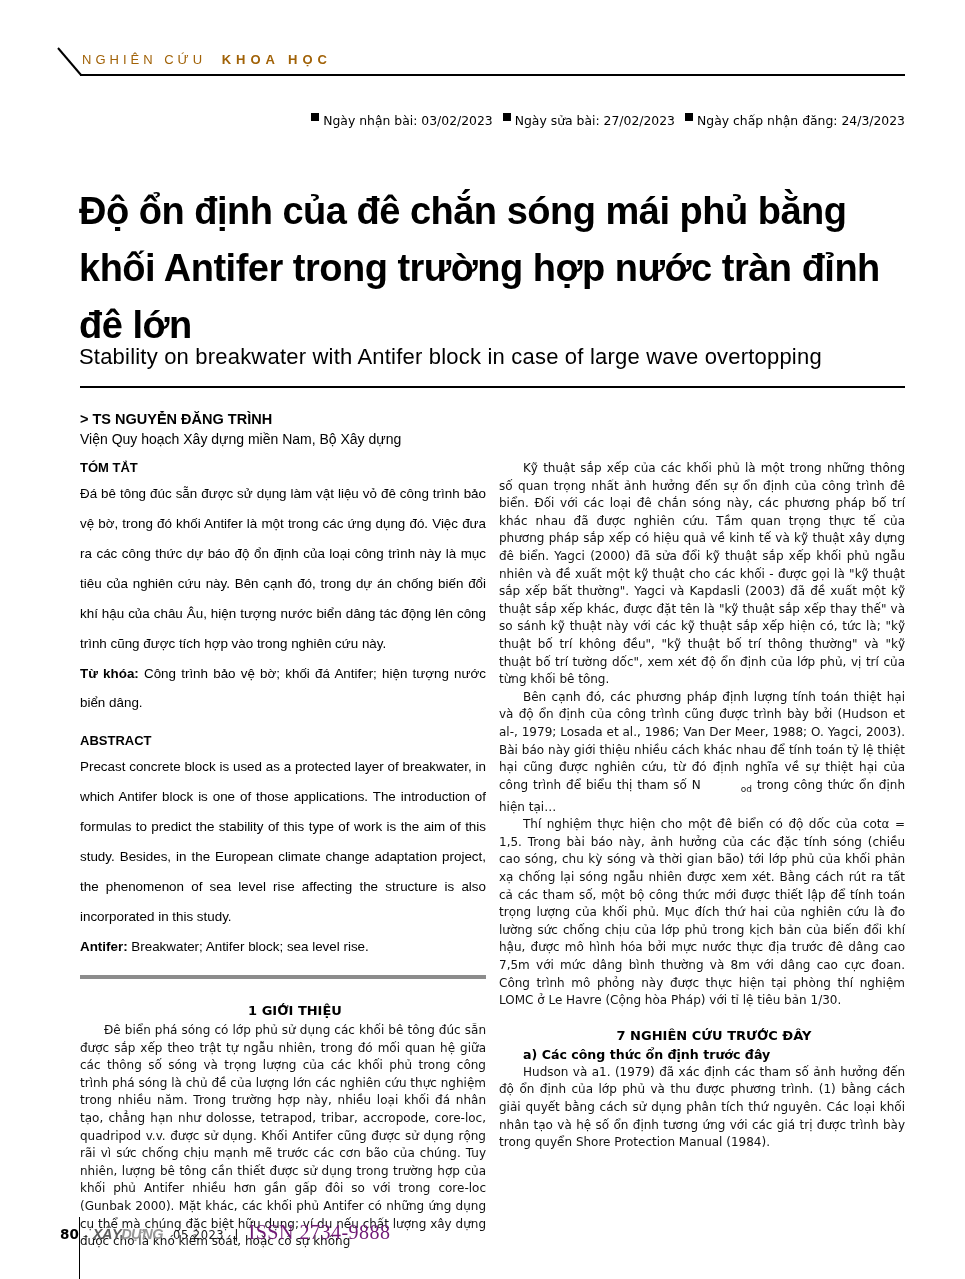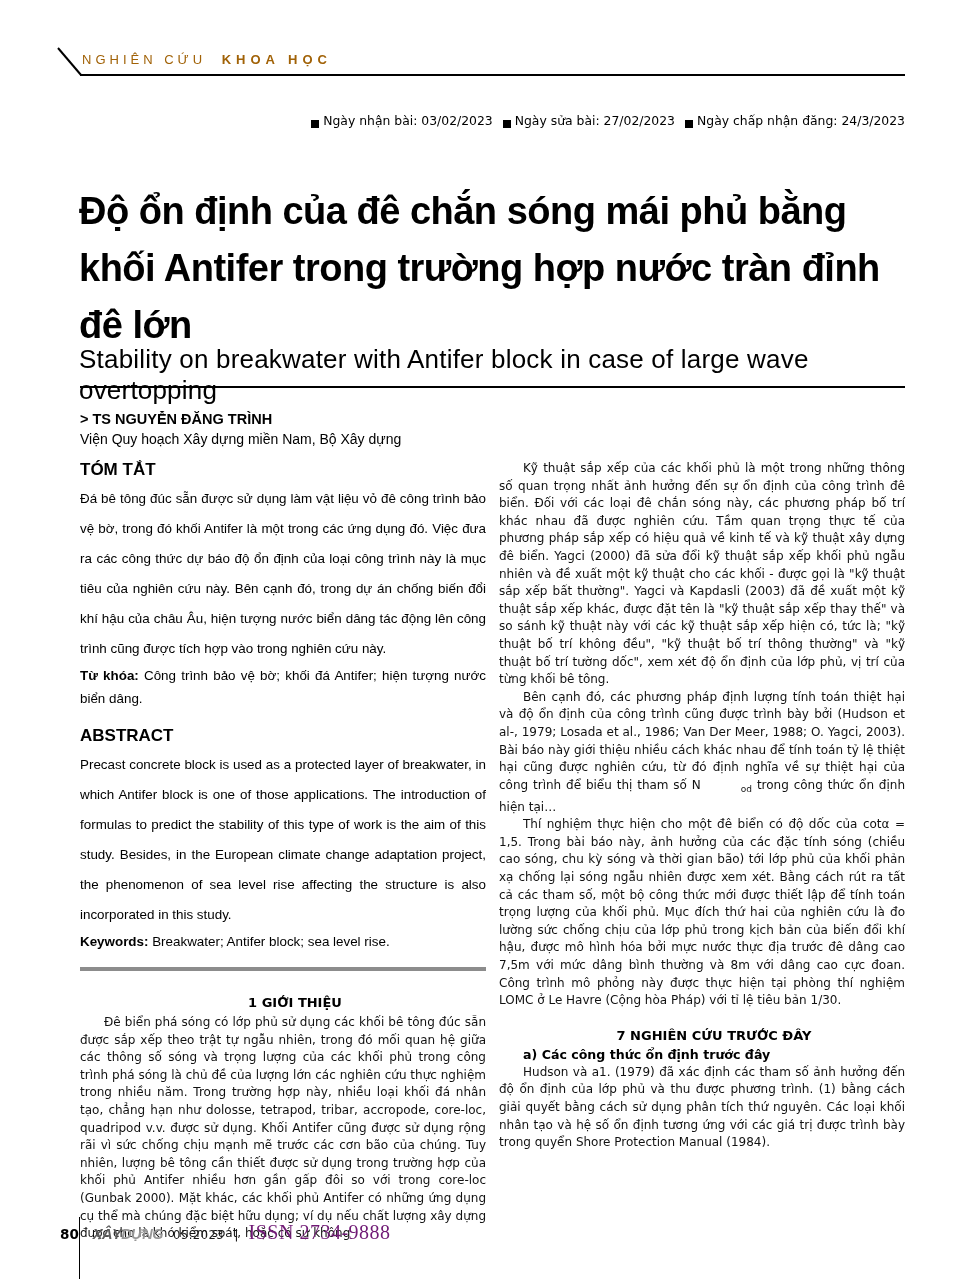--- a/index.html
+++ b/index.html
@@ -20,55 +20,55 @@
     font-size:13px; letter-spacing:4px; color:#a16207; white-space:nowrap;
   }
   .header-label .light { font-weight:400; }
   .header-label .bold { font-weight:700; margin-left:8px; letter-spacing:5px; }
   .header-rule { position:absolute; left:80px; top:74px; width:825px; border-top:2px solid #000; }
   .dates {
     position:absolute; top:113px; right:60px;
     display:flex; gap:10px; font-size:12.4px; color:#000; white-space:nowrap;
     font-family:"DejaVu Sans", sans-serif;
   }
-  .date-item { display:flex; align-items:flex-end; }
+  .date-item { display:flex; align-items:flex-start; }
   .sq { display:inline-block; width:8px; height:8px; background:#000; margin-right:4px; }
   
   .title-vi {
     position:absolute; left:79px; top:183px; width:840px; margin:0;
     font-family:"Liberation Sans", sans-serif;
     font-weight:700; font-size:38px; line-height:57px; letter-spacing:-0.5px; color:#000;
   }
   .title-en {
     position:absolute; left:79px; top:344px; width:840px;
     font-family:"Liberation Sans", sans-serif;
-    font-weight:400; font-size:26px; color:#000; letter-spacing:0.2px;
+    font-weight:400; font-size:22px; color:#000; letter-spacing:0.2px;
   }
   .title-rule { position:absolute; left:80px; top:386px; width:825px; border-top:2px solid #000; }
   
   .author-name {
     position:absolute; left:80px; top:411px;
     font-family:"Liberation Sans", sans-serif; font-weight:700; font-size:14.5px; color:#000;
   }
   .author-affil {
     position:absolute; left:80px; top:431px;
     font-family:"Liberation Sans", sans-serif; font-size:14px; color:#000;
   }
   
   .columns { position:absolute; left:80px; top:460px; width:825px; display:flex; gap:13px; }
   .col { width:406px; text-align:justify; }
   .abs-heading {
     font-family:"Liberation Sans", sans-serif;
-    font-weight:700; font-size:17px; margin:0 0 4px 0; color:#000;
+    font-weight:700; font-size:13px; margin:0 0 4px 0; color:#000;
   }
   .abs-body {
     font-family:"Liberation Sans", sans-serif;
     font-size:13.4px; line-height:30px; margin:0; color:#000;
   }
-  .abs-keywords { font-family:"Liberation Sans", sans-serif; font-size:13.4px; line-height:23px; margin:0; color:#000; }
+  .abs-keywords { font-family:"Liberation Sans", sans-serif; font-size:13.4px; line-height:29px; margin:0; color:#000; }
   .abs-keywords b { font-weight:700; }
   .abstract-en { margin-top:16px; }
   .thick-divider { border:none; border-top:4px solid #8c8c8c; margin:14px 0 0 0; }
   .sec-heading {
     font-size:13px; font-weight:700; margin:24px 0 4px 0;
     text-indent:24px; color:#000; text-align:center;
   }
   .sec-subheading {
     font-size:12.6px; font-weight:700; margin:4px 0 2px 0;
     text-indent:24px; color:#000; text-align:left;
@@ -135,21 +135,21 @@
     <div class="col">
       <div class="abstract-vi">
         <p class="abs-heading">TÓM TẮT</p>
         <p class="abs-body">Đá bê tông đúc sẵn được sử dụng làm vật liệu vỏ đê công trình bảo vệ bờ, trong đó khối Antifer là một trong các ứng dụng đó. Việc đưa ra các công thức dự báo độ ổn định của loại công trình này là mục tiêu của nghiên cứu này. Bên cạnh đó, trong dự án chống biến đổi khí hậu của châu Âu, hiện tượng nước biển dâng tác động lên công trình cũng được tích hợp vào trong nghiên cứu này.</p>
         <p class="abs-keywords"><b>Từ khóa:</b><span> Công trình bảo vệ bờ; khối đá Antifer; hiện tượng nước biển dâng.</span></p>
       </div>
 
       <div class="abstract-en">
         <p class="abs-heading">ABSTRACT</p>
         <p class="abs-body">Precast concrete block is used as a protected layer of breakwater, in which Antifer block is one of those applications. The introduction of formulas to predict the stability of this type of work is the aim of this study. Besides, in the European climate change adaptation project, the phenomenon of sea level rise affecting the structure is also incorporated in this study.</p>
-        <p class="abs-keywords"><b>Keywords:</b><span> Breakwater; Antifer block; sea level rise.</span></p>
+        <p class="abs-keywords"><b>Antifer:</b><span> Breakwater; Antifer block; sea level rise.</span></p>
       </div>
 
       <hr class="thick-divider">
 
       <p class="sec-heading">1 GIỚI THIỆU</p>
       <p class="body-p indent">Đê biển phá sóng có lớp phủ sử dụng các khối bê tông đúc sẵn được sắp xếp theo trật tự ngẫu nhiên, trong đó mối quan hệ giữa các thông số sóng và trọng lượng của các khối phủ trong công trình phá sóng là chủ đề của lượng lớn các nghiên cứu thực nghiệm trong nhiều năm. Trong trường hợp này, nhiều loại khối đá nhân tạo, chẳng hạn như dolosse, tetrapod, tribar, accropode, core-loc, quadripod v.v. được sử dụng. Khối Antifer cũng được sử dụng rộng rãi vì sức chống chịu mạnh mẽ trước các cơn bão của chúng. Tuy nhiên, lượng bê tông cần thiết được sử dụng trong trường hợp của khối phủ Antifer nhiều hơn gần gấp đôi so với trong core-loc (Gunbak 2000). Mặt khác, các khối phủ Antifer có những ứng dụng cụ thể mà chúng đặc biệt hữu dụng; ví dụ nếu chất lượng xây dựng được cho là khó kiểm soát, hoặc có sự không</p>
     </div>
 
     <div class="col">
       <p class="body-p indent">Kỹ thuật sắp xếp của các khối phủ là một trong những thông số quan trọng nhất ảnh hưởng đến sự ổn định của công trình đê biển. Đối với các loại đê chắn sóng này, các phương pháp bố trí khác nhau đã được nghiên cứu. Tầm quan trọng thực tế của phương pháp sắp xếp có hiệu quả về kinh tế và kỹ thuật xây dựng đê biển. Yagci (2000) đã sửa đổi kỹ thuật sắp xếp khối phủ ngẫu nhiên và đề xuất một kỹ thuật cho các khối - được gọi là "kỹ thuật sắp xếp bất thường". Yagci và Kapdasli (2003) đã đề xuất một kỹ thuật sắp xếp khác, được đặt tên là "kỹ thuật sắp xếp thay thế" và so sánh kỹ thuật này với các kỹ thuật sắp xếp hiện có, tức là; "kỹ thuật bố trí không đều", "kỹ thuật bố trí thông thường" và "kỹ thuật bố trí tường dốc", xem xét độ ổn định của lớp phủ, vị trí của từng khối bê tông.</p>

